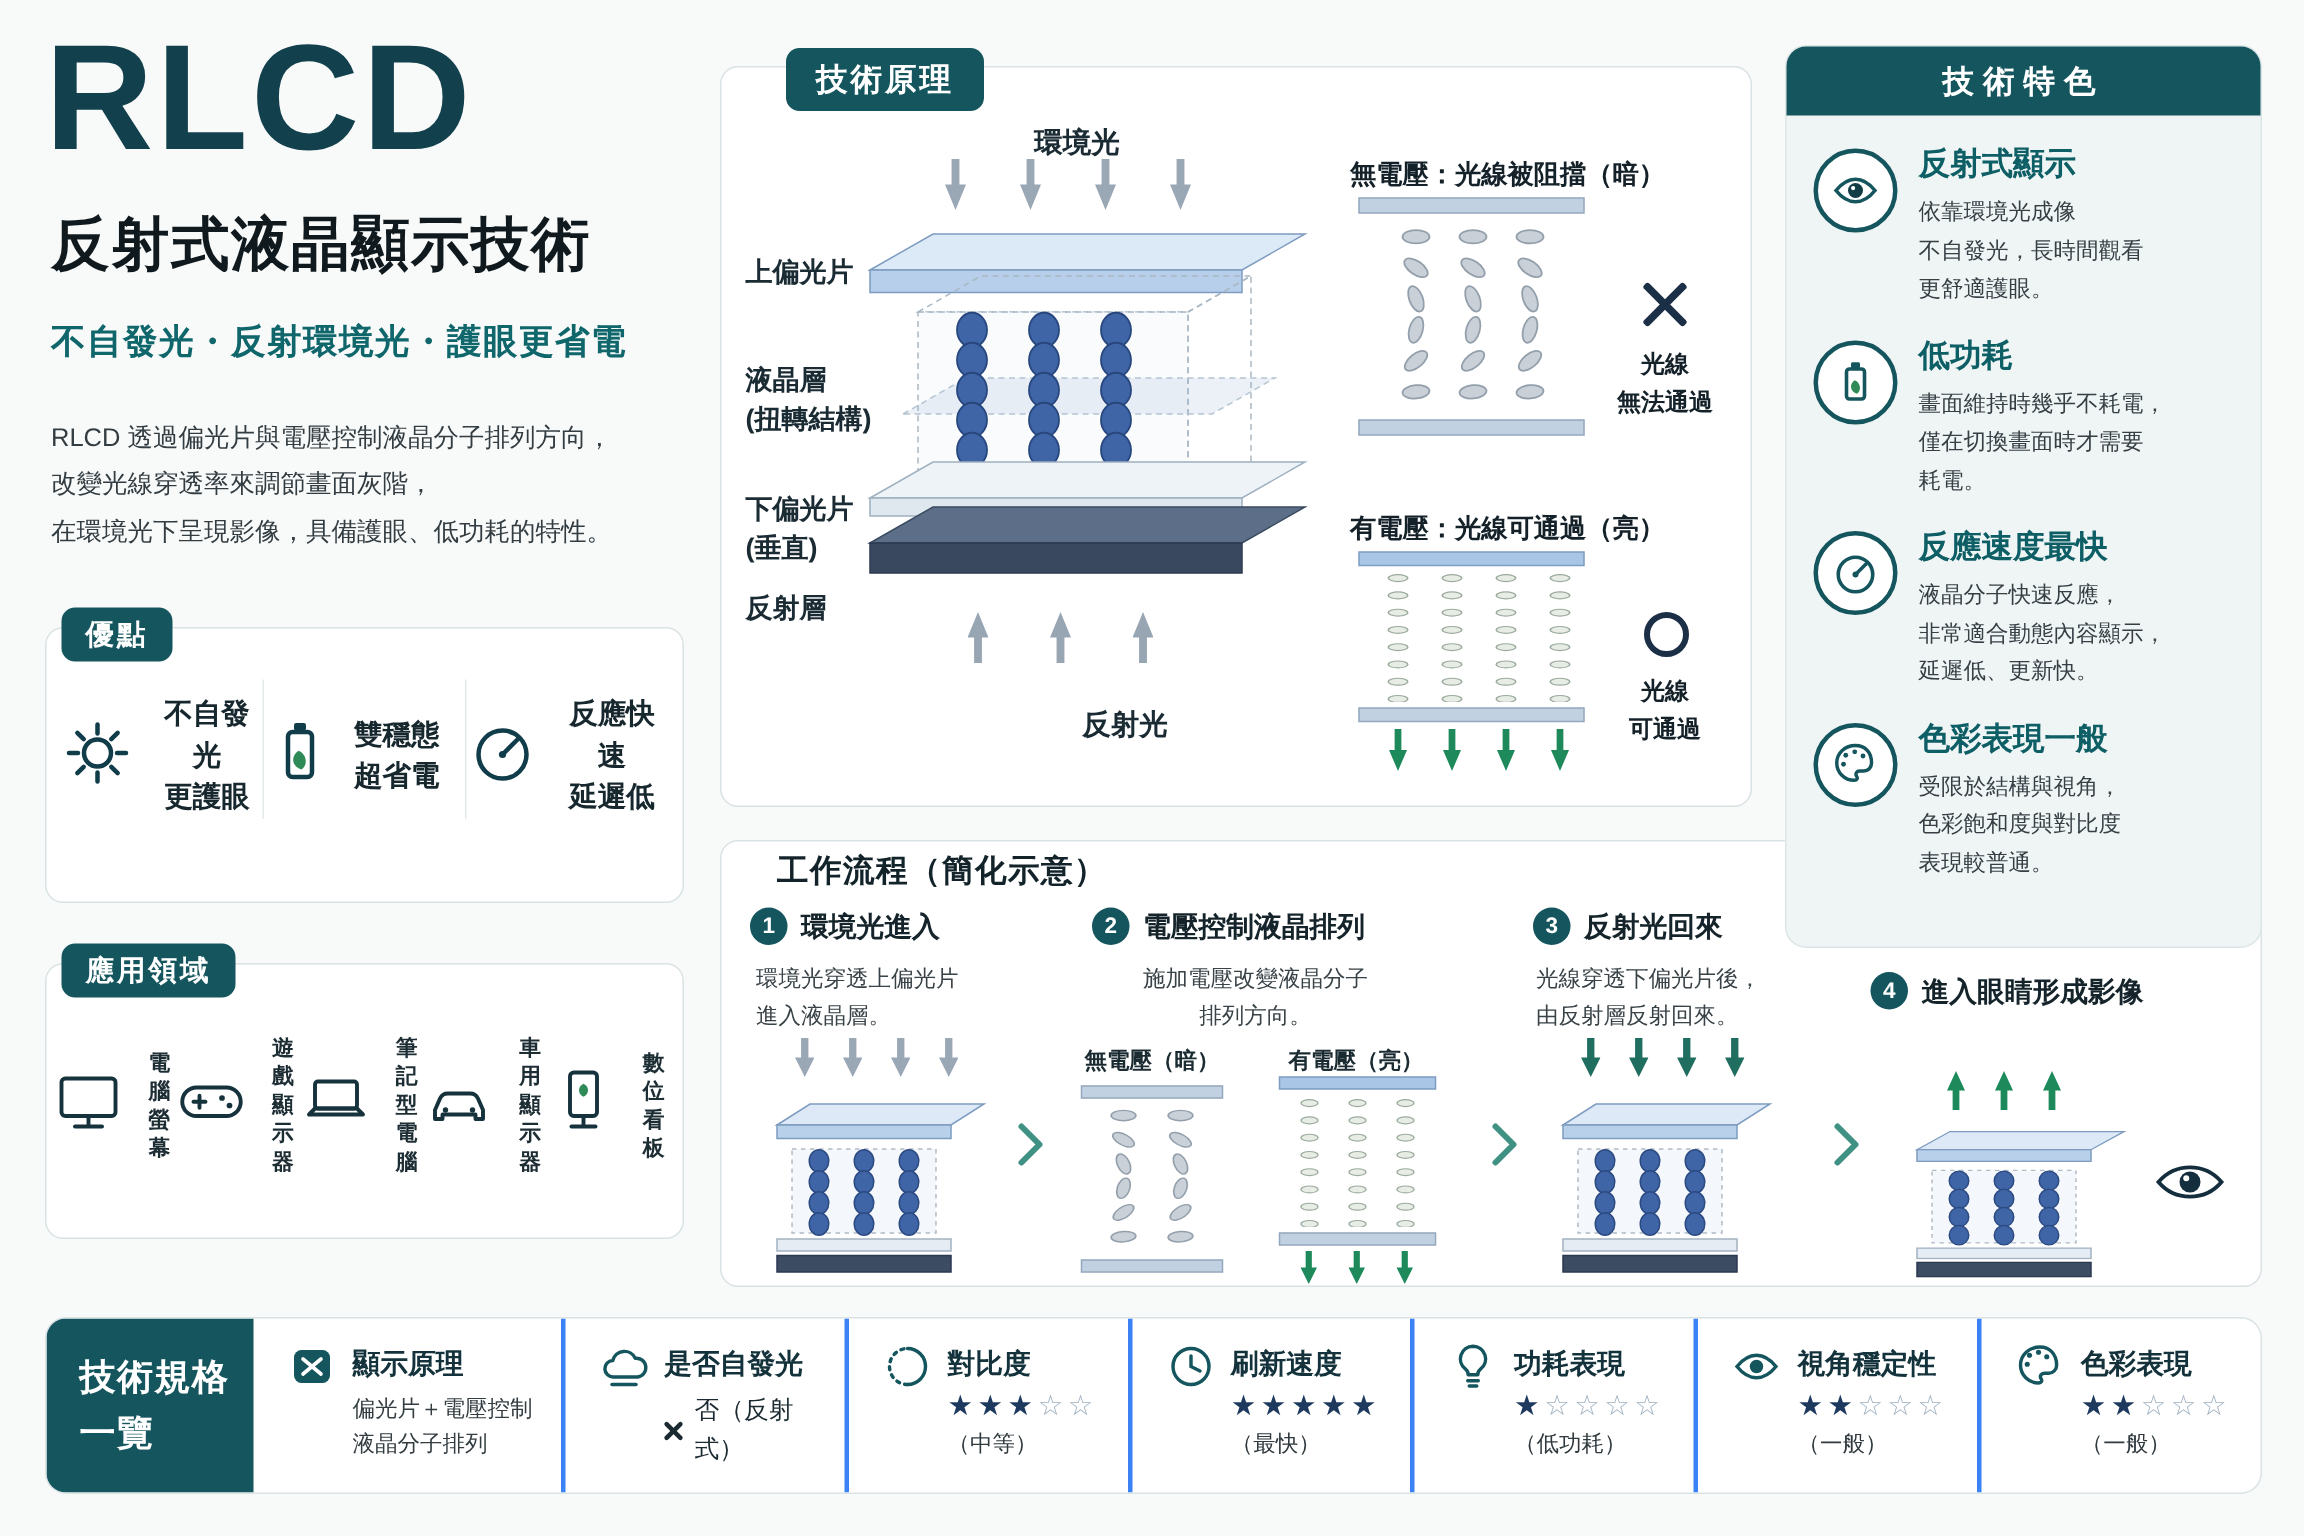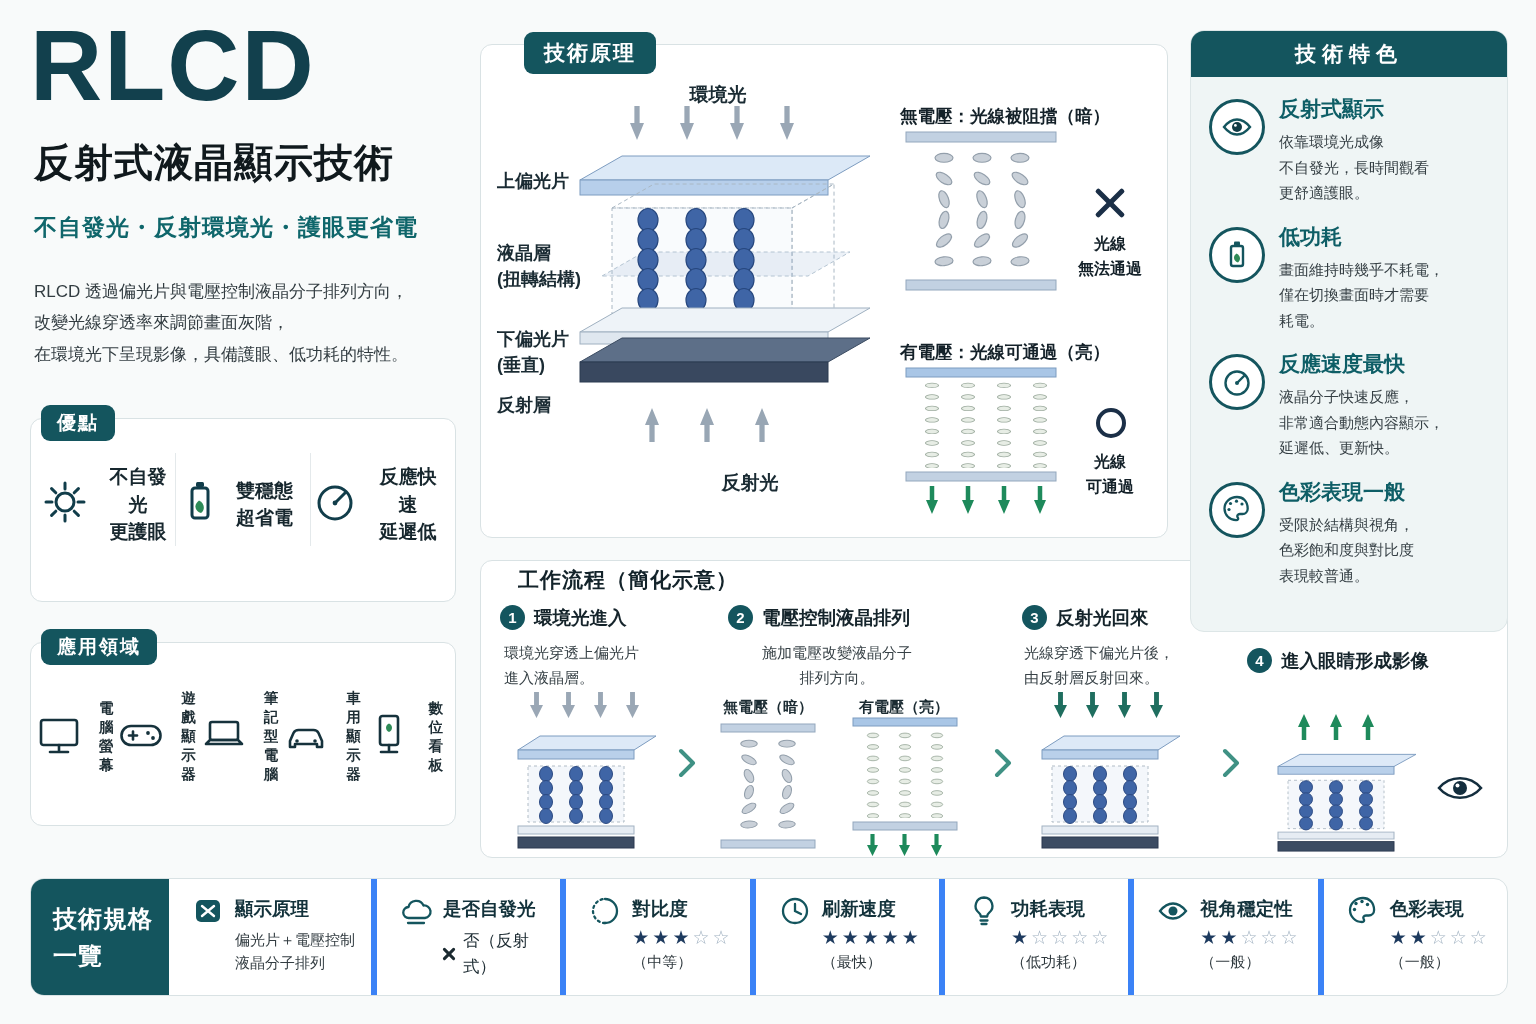--- a/index.html
+++ b/index.html
@@ -55,21 +55,21 @@
   .features-body{padding:18px 16px 0 18px;display:flex;flex-direction:column;gap:17px}
   .feat-item{display:flex;gap:14px}
   .feat-icon{width:56px;height:56px;border-radius:50%;border:3px solid var(--teal);background:#fff;display:flex;align-items:center;justify-content:center;flex:none;margin-top:4px}
   .feat-title{font-size:21px;font-weight:bold;color:#0e5e66;margin-bottom:6px}
   .feat-desc{font-size:15px;color:#353f44;line-height:1.7}
 
   
   .specs{position:absolute;left:30px;top:878px;width:1478px;height:118px;background:#fff;border:1px solid var(--line);border-radius:14px;display:flex;overflow:hidden}
   .specs-head{width:138px;flex:none;background:var(--teal);color:#fff;display:flex;align-items:center;padding-left:22px;font-size:24px;font-weight:bold;line-height:1.55;letter-spacing:1px}
   .spec-col{flex:1;display:flex;gap:10px;padding:17px 6px 0 22px}
-  .spec-col + .spec-col{border-left:6px solid #3b82f6}
+  .spec-col + .spec-col{border-left:3px solid #3b82f6}
   .spec-col.wide{flex:1.12}
   .spec-icon{flex:none;margin-top:-2px}
   .spec-title{font-size:18.5px;font-weight:bold;color:#13323b;margin-bottom:7px}
   .spec-value{font-size:15px;color:#333d42;line-height:1.55}
   .spec-value.bold{font-size:16.5px;font-weight:normal;color:#1b2a31;display:flex;align-items:center;gap:7px}
   .stars{font-size:19px;letter-spacing:3px;line-height:1}
   .stars .sf{color:var(--navy)}
   .stars .se{color:#9fb0c0}
   .spec-note{font-size:15px;color:#2f393e;margin-top:6px}
   .xmark{position:relative;display:inline-block;width:14px;height:14px}

